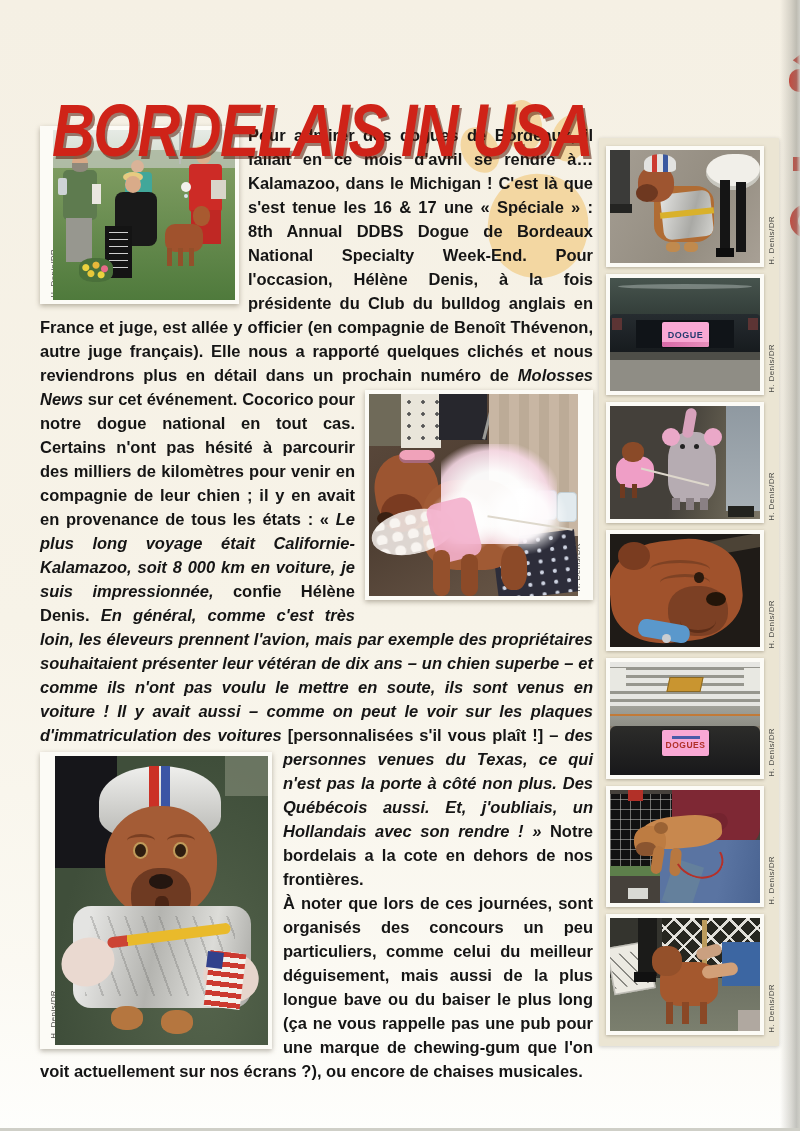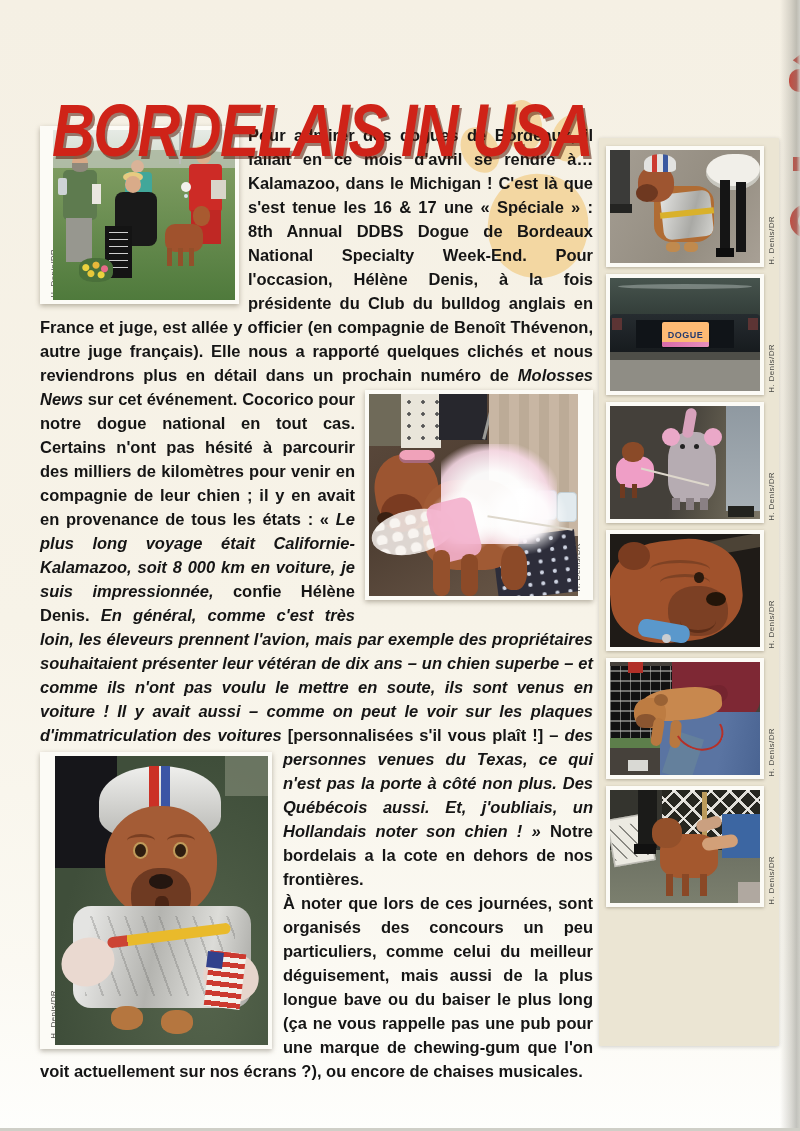--- a/index.html
+++ b/index.html
@@ -32,21 +32,21 @@
   
   .strip{position:absolute;left:599px;top:138px;width:180px;height:908px;z-index:1;
          background:#ebe5d3;box-shadow:0 1px 4px rgba(0,0,0,.18);
          box-sizing:border-box;padding:8px 0 8px 7px;display:flex;flex-direction:column;gap:7px;}
   .srow{display:flex;height:121px;}
   .sframe{background:#fcfbf6;box-shadow:0 1px 3px rgba(80,70,50,.35);padding:4px;width:150px;box-sizing:border-box;position:relative;flex:none;width:158px;}
   .sframe .pic{width:150px;height:113px;}
   .scredit{width:15px;display:flex;align-items:flex-end;justify-content:center;}
   .scredit span{writing-mode:vertical-rl;transform:rotate(180deg);font-size:8px;color:#4a4a46;letter-spacing:.4px;margin-bottom:2px;white-space:nowrap;}
   
-  .plate{position:absolute;background:#fdba74;border-radius:2px;box-shadow:0 0 2px rgba(0,0,0,.5);
+  .plate{position:absolute;background:#f9a8d4;border-radius:2px;box-shadow:0 0 2px rgba(0,0,0,.5);
          display:flex;align-items:center;justify-content:center;}
   .plate b{font-size:9px;letter-spacing:.5px;}
   
   .edge-shade{position:absolute;right:0;top:0;width:20px;height:100%;z-index:6;pointer-events:none;
      background:linear-gradient(90deg,rgba(168,166,154,0),rgba(160,158,148,.38) 55%,rgba(146,146,138,.55) 82%,rgba(205,205,198,.95));}
   .edge-bottom{position:absolute;left:0;bottom:0;width:100%;height:3px;background:#cfcfc7;z-index:6;}
   .mark{position:absolute;z-index:5;}
 </style>
 </head>
 <body>
@@ -157,21 +157,21 @@
           <i style="left:6px;top:182px;width:54px;height:48px;background:#ead9d0;border-radius:50%;transform:rotate(-24deg);"></i>
           <i style="left:148px;top:196px;width:56px;height:50px;background:#e6d5cc;border-radius:50%;transform:rotate(18deg);"></i>
           <i style="left:52px;top:174px;width:124px;height:11px;background:linear-gradient(90deg,#cc4434 0 20px,#e9ba2b 20px);border-radius:6px;transform:rotate(-7deg);"></i>
           <i style="left:152px;top:196px;width:36px;height:56px;background:repeating-linear-gradient(180deg,#cc3a30 0 5px,#f2f0ea 5px 10px);transform:rotate(7deg);"></i>
           <i style="left:152px;top:196px;width:16px;height:16px;background:#31418c;transform:rotate(7deg);"></i>
           <i style="left:56px;top:250px;width:32px;height:24px;background:#b5763f;border-radius:45%;"></i>
           <i style="left:106px;top:254px;width:32px;height:24px;background:#b5763f;border-radius:45%;"></i>
         </div>
       </figure>
 
-      <span class="it">qui n'est pas la porte à côté non plus. Des Québécois aussi. Et, j'oubliais, un Hollandais noter son chien ! »</span><span> Notre bordelais a la cote en dehors de nos frontières.</span>
+      <span class="it">qui n'est pas la porte à côté non plus. Des Québécois aussi. Et, j'oubliais, un Hollandais avec son rendre ! »</span><span> Notre bordelais a la cote en dehors de nos frontières.</span>
       <br>
       <span>À noter que lors de ces journées, sont organisés des concours un peu particuliers, comme celui du meilleur déguisement, mais aussi de la plus longue bave ou du baiser le plus long (ça ne vous rappelle pas une pub pour une marque de chewing-gum que l'on voit actuellement sur nos écrans ?), ou encore de chaises musicales.</span>
     </div>
   </div>
 
   <div class="strip">
 
     <div class="srow">
       <div class="sframe">
         <div class="pic">
@@ -258,20 +258,40 @@
           <i style="left:70px;top:74px;width:36px;height:22px;border-bottom:3px solid #5e2e18;border-radius:50%;"></i>
           <i style="left:28px;top:88px;width:52px;height:18px;background:#5a98cc;border-radius:8px;transform:rotate(10deg);"></i>
           <i style="left:52px;top:100px;width:9px;height:9px;background:#c9cdd1;border-radius:50%;"></i>
         </div>
       </div>
       <div class="scredit">
           <span>H. Denis/DR</span>
         </div>
     </div>
 
+    <div class="srow">
+      <div class="sframe">
+        <div class="pic">
+          <i style="left:0;top:0;width:100%;height:44px;background:repeating-linear-gradient(180deg,#e6e6e2 0 5px,#96968e 5px 8px);"></i>
+          <i style="left:0;top:6px;width:16px;height:22px;background:#e8e8e2;"></i>
+          <i style="left:134px;top:6px;width:16px;height:22px;background:#e8e8e2;"></i>
+          <i style="left:58px;top:15px;width:32px;height:13px;background:#c99530;transform:skewX(-12deg);border:1px solid #8a6822;"></i>
+          <i style="left:0;top:44px;width:100%;height:20px;background:linear-gradient(#a2a29a,#8e8e86);"></i>
+          <i style="left:0;top:52px;width:100%;height:2px;background:#c27a38;"></i>
+          <i style="left:0;top:64px;width:100%;height:49px;background:linear-gradient(#2c2c2a,#18181a);border-radius:6px 6px 0 0;"></i>
+          <div class="plate" style="left:52px;top:68px;width:47px;height:26px;flex-direction:column;">
+            <i style="position:static;display:block;width:28px;height:3px;background:#4a5aa8;margin-bottom:1px;"></i>
+            <b style="color:#b03028;font-size:8.5px;">DOGUES</b>
+          </div>
+        </div>
+      </div>
+      <div class="scredit">
+          <span>H. Denis/DR</span>
+        </div>
+    </div>
 
     <div class="srow">
       <div class="sframe">
         <div class="pic">
           <i style="left:0;top:0;width:100%;height:100%;background:#46413b;"></i>
           <i style="left:0;top:4px;width:68px;height:76px;background:repeating-linear-gradient(90deg,rgba(190,190,185,.55) 0 1.5px,transparent 1.5px 10px),repeating-linear-gradient(0deg,rgba(190,190,185,.55) 0 1.5px,transparent 1.5px 10px),#111;"></i>
           <i style="left:0;top:76px;width:70px;height:10px;background:#5d7f4b;"></i>
           <i style="left:18px;top:0;width:15px;height:11px;background:#b23028;"></i>
           <i style="left:62px;top:0;width:88px;height:56px;background:#7e2834;border-radius:0 0 18px 18px;"></i>
           <i style="left:52px;top:26px;width:66px;height:17px;background:#74242f;border-radius:9px;transform:rotate(-7deg);"></i>

